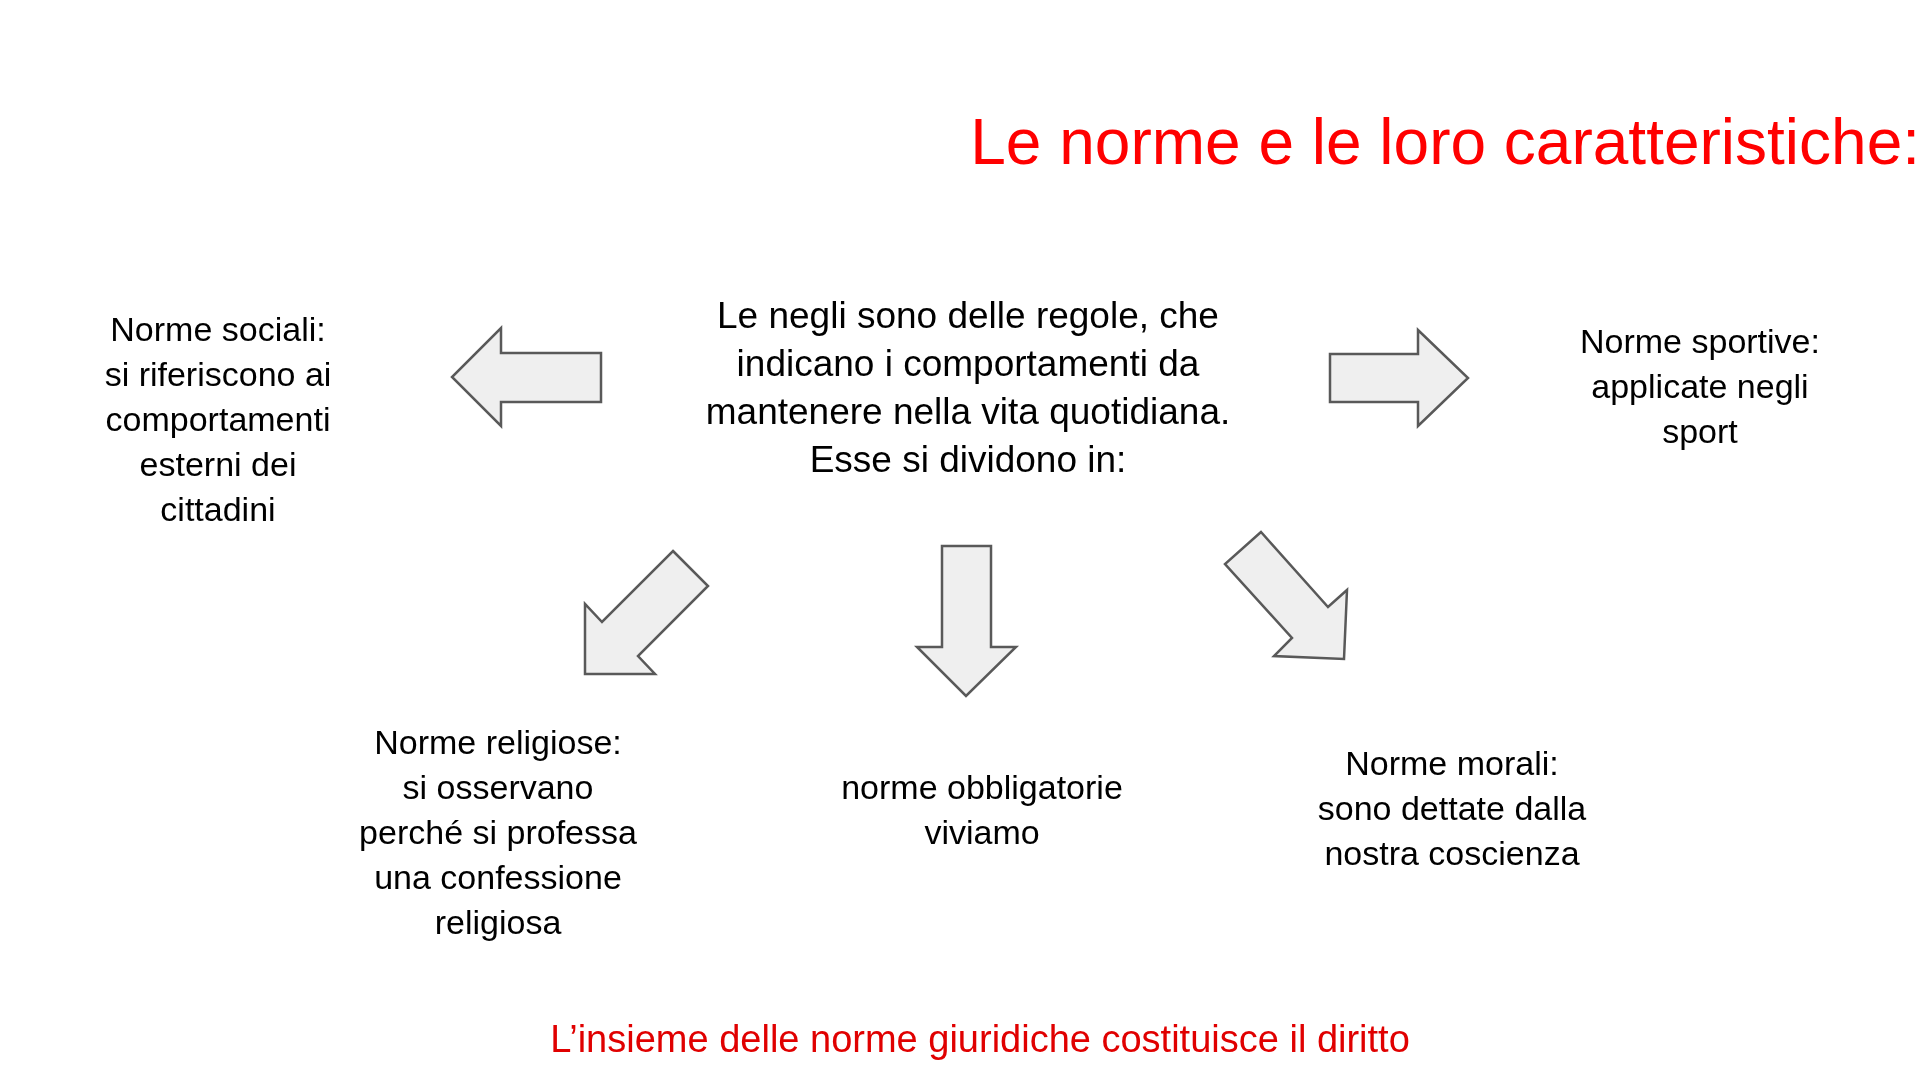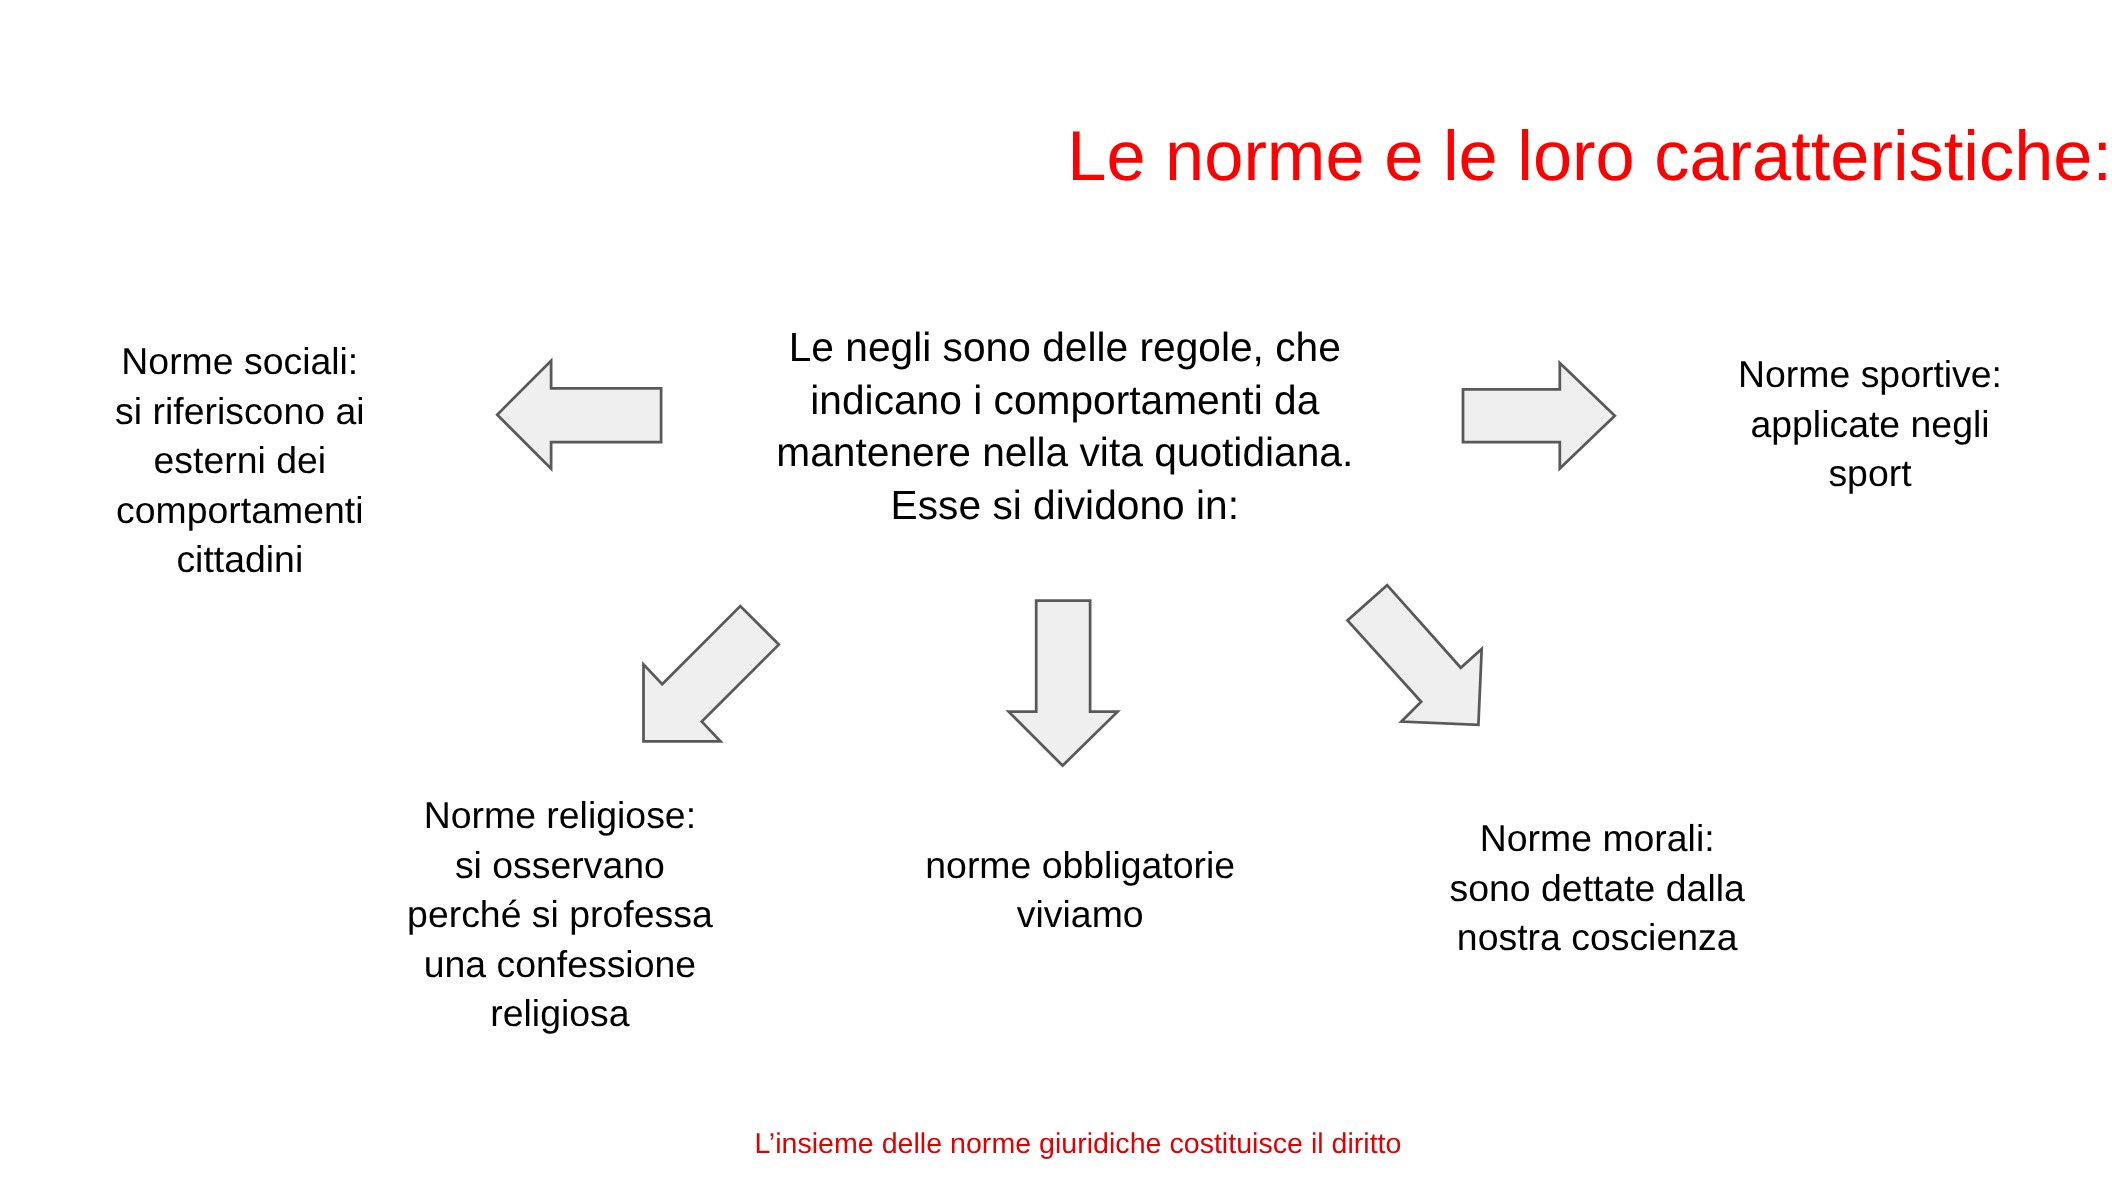--- a/index.html
+++ b/index.html
@@ -43,21 +43,21 @@
     .center-text {
       font-size: 37px;
       line-height: 48px;
     }
     .footer {
       position: absolute;
       left: 0;
       width: 100%;
       top: 1018px;
       text-align: center;
-      font-size: 26px;
+      font-size: 38px;
       line-height: 42px;
       color: #e00000;
       padding-left: 40px;
       box-sizing: border-box;
     }
     svg.arrows {
       position: absolute;
       left: 0;
       top: 0;
     }
@@ -89,32 +89,32 @@
 <div class="block center-text" style="left:668px; top:292px; width:600px;">
   <span class="line">Le negli sono delle regole, che</span>
   <span class="line">indicano i comportamenti da</span>
   <span class="line">mantenere nella vita quotidiana.</span>
   <span class="line">Esse si dividono in:</span>
 </div>
 
 <div class="block" style="left:68px; top:307px; width:300px;">
   <span class="heading">Norme sociali:</span>
   <span class="line">si riferiscono ai</span>
+  <span class="line">comportamenti</span>
   <span class="line">esterni dei</span>
-  <span class="line">comportamenti</span>
   <span class="line">cittadini</span>
 </div>
 
 <div class="block" style="left:1540px; top:319px; width:320px;">
   <span class="heading">Norme sportive:</span>
   <span class="line">applicate negli</span>
   <span class="line">sport</span>
 </div>
 
-<div class="block" style="left:339px; top:720px; width:340px;">
+<div class="block" style="left:328px; top:720px; width:340px;">
   <span class="heading">Norme religiose:</span>
   <span class="line">si osservano</span>
   <span class="line">perché si professa</span>
   <span class="line">una confessione</span>
   <span class="line">religiosa</span>
 </div>
 
 <div class="block" style="left:812px; top:765px; width:340px;">
   <span class="line">norme obbligatorie</span>
   <span class="line">viviamo</span>

